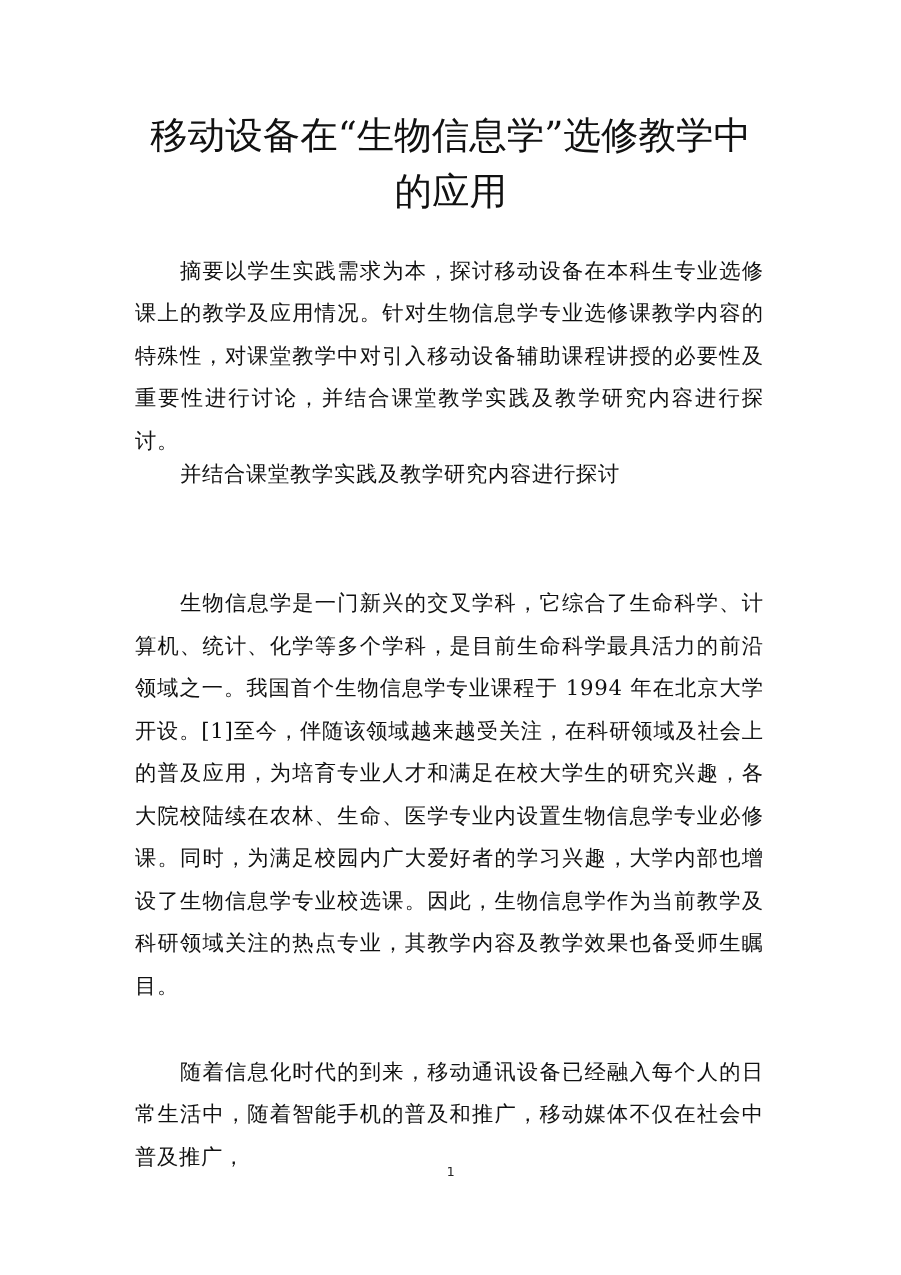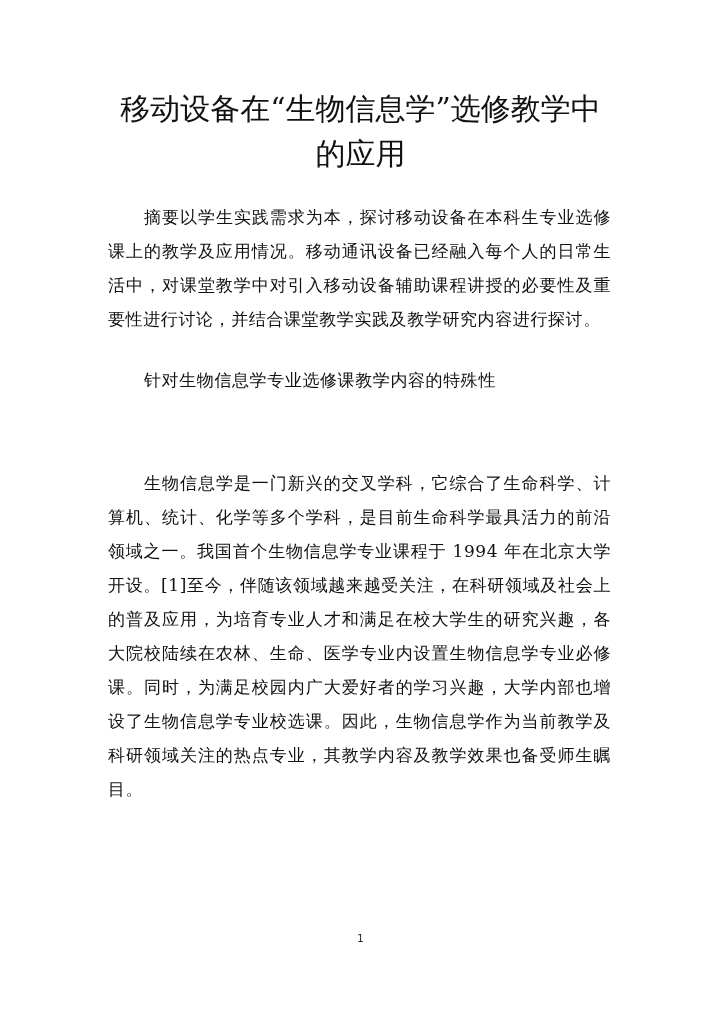--- a/index.html
+++ b/index.html
@@ -61,21 +61,22 @@
       font-family: "DejaVu Sans", sans-serif;
       color: #222;
     }
   </style>
 </head>
 <body>
 
 <div class="page">
   <h1 class="title">移动设备在“生物信息学”选修教学中的应用</h1>
 
-  <p class="body-text indent p-abstract">摘要以学生实践需求为本，探讨移动设备在本科生专业选修课上的教学及应用情况。移动通讯设备已经融入每个人的日常生活中，对课堂教学中对引入移动设备辅助课程讲授的必要性及重要性进行讨论，并结合课堂教学实践及教学研究内容进行探讨。</p>
+  <p class="body-text indent p-abstract">摘要以学生实践需求为本，探讨移动设备在本科生专业选修课上的教学及应用情况。针对生物信息学专业选修课教学内容的特殊性，对课堂教学中对引入移动设备辅助课程讲授的必要性及重要性进行讨论，并结合课堂教学实践及教学研究内容进行探讨。</p>
 
-  <p class="body-text indent p-keywords">针对生物信息学专业选修课教学内容的特殊性</p>
+  <p class="body-text indent p-keywords">并结合课堂教学实践及教学研究内容进行探讨</p>
 
   <p class="body-text indent p-intro">生物信息学是一门新兴的交叉学科，它综合了生命科学、计算机、统计、化学等多个学科，是目前生命科学最具活力的前沿领域之一。我国首个生物信息学专业课程于 1994 年在北京大学开设。[1]至今，伴随该领域越来越受关注，在科研领域及社会上的普及应用，为培育专业人才和满足在校大学生的研究兴趣，各大院校陆续在农林、生命、医学专业内设置生物信息学专业必修课。同时，为满足校园内广大爱好者的学习兴趣，大学内部也增设了生物信息学专业校选课。因此，生物信息学作为当前教学及科研领域关注的热点专业，其教学内容及教学效果也备受师生瞩目。</p>
 
+  <p class="body-text indent p-mobile">随着信息化时代的到来，移动通讯设备已经融入每个人的日常生活中，随着智能手机的普及和推广，移动媒体不仅在社会中普及推广，</p>
 
   <div class="page-number">1</div>
 </div>
 
 </body></html>

